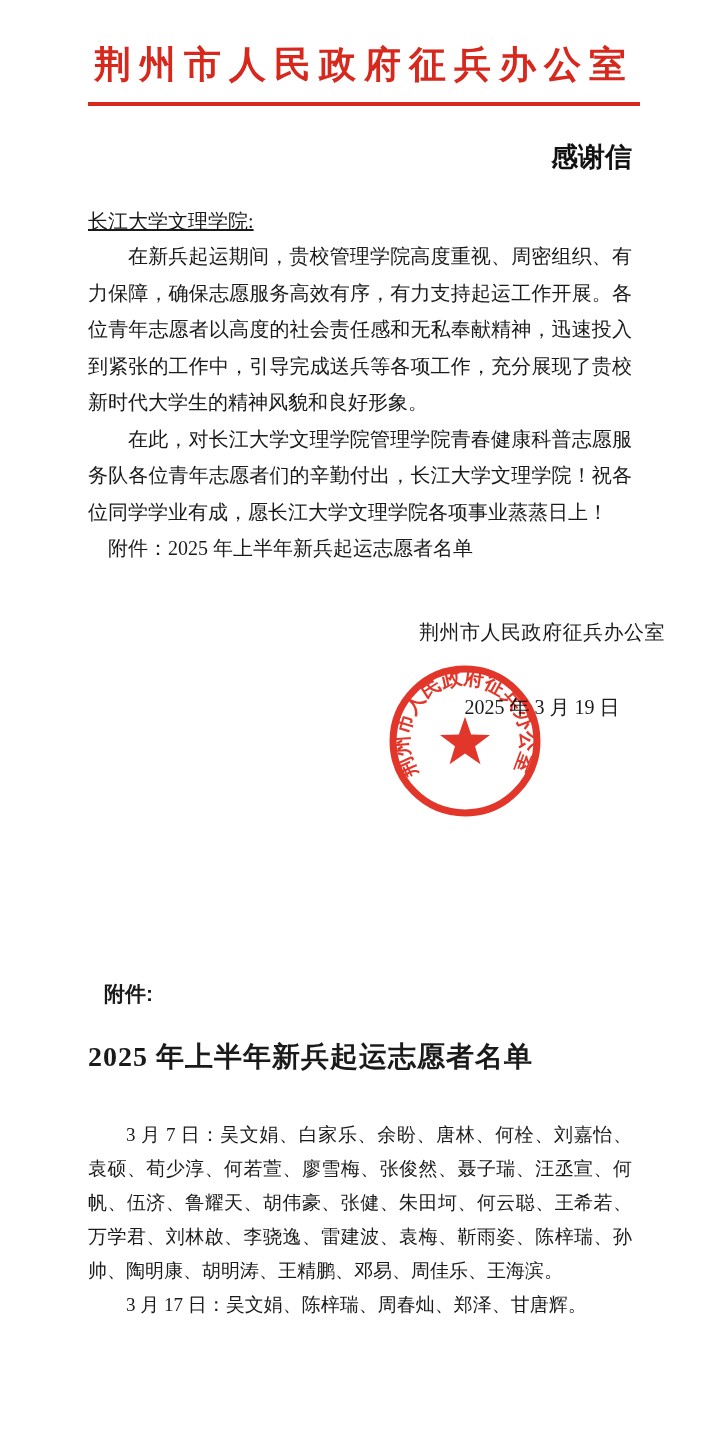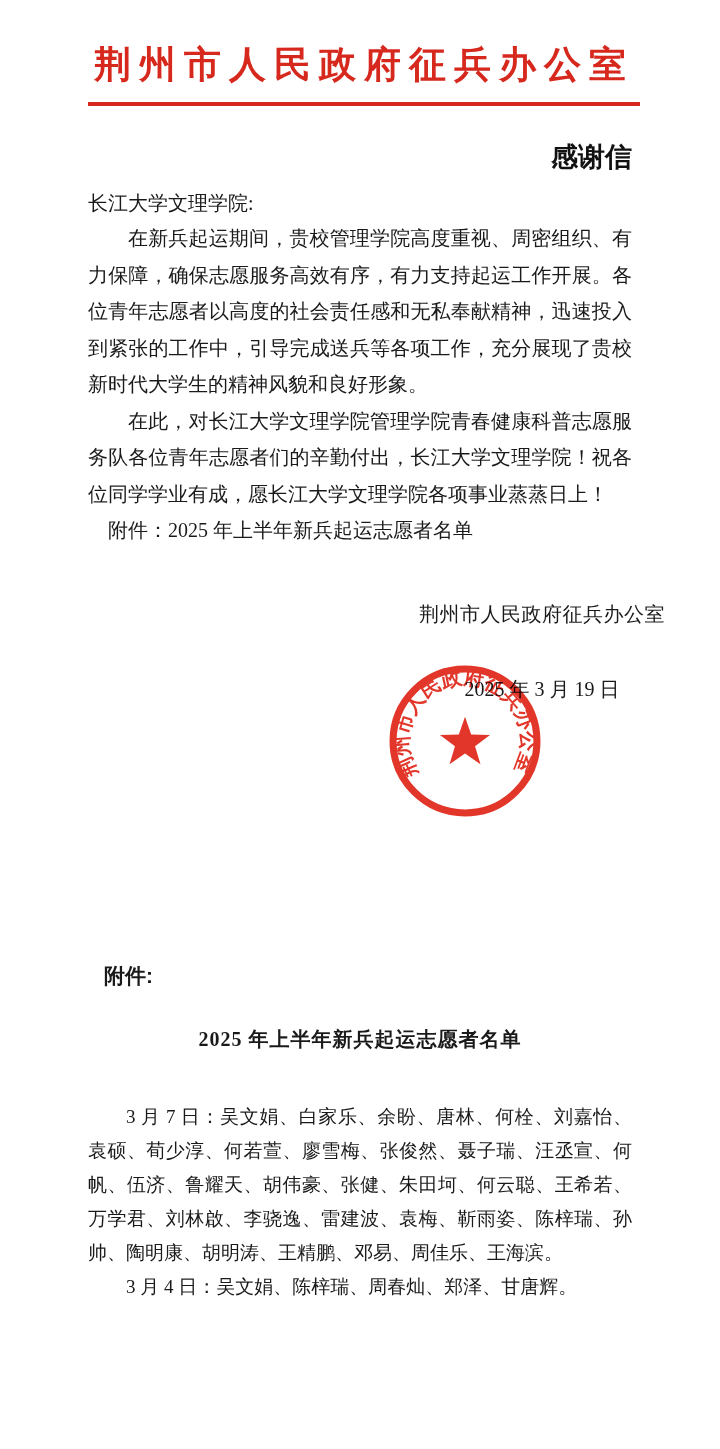--- a/index.html
+++ b/index.html
@@ -29,22 +29,22 @@
     white-space:nowrap;
   }
   
   .letter-title{
     margin:34px 0 0 0;
     text-align:right;
     font-size:27px;line-height:34px;
     font-weight:bold;color:#111;
   }
   .salutation{
-    margin:12px 0 0 0;
-    font-size:20px;line-height:34px;
+    margin:30px 0 0 0;
+    font-size:20px;line-height:34px;text-decoration:underline;
   }
   .body-p{
     margin:0;
     font-size:20px;
     line-height:36.5px;
     text-align:justify;
     text-indent:2em;
   }
   .attachment-note{
     margin:0;
@@ -85,22 +85,22 @@
   
   .appendix{margin-top:255px;}
   .appendix-label{
     margin:16px;
     font-family:"Liberation Sans","DejaVu Sans",sans-serif;
     font-weight:bold;
     font-size:21px;line-height:28px;
   }
   .appendix-title{
     margin:30px 0 0 0;
-    text-align:center;
-    font-size:20px;line-height:38px;
+    text-align:left;
+    font-size:28px;line-height:38px;
     font-weight:bold;
     letter-spacing:1px;
   }
   .appendix-entries{margin-top:42px;}
   .appendix-p{
     font-size:19px;
     line-height:34px;
   }
 </style>
 </head>
@@ -135,17 +135,17 @@
         <textPath href="#sealArc" startOffset="0">荆州市人民政府征兵办公室</textPath>
       </text>
     </svg>
   </div>
 
   <section class="appendix">
     <p class="appendix-label">附件:</p>
     <h3 class="appendix-title">2025 年上半年新兵起运志愿者名单</h3>
     <div class="appendix-entries">
       <p class="body-p appendix-p">3 月 7 日：吴文娟、白家乐、余盼、唐林、何栓、刘嘉怡、袁硕、荀少淳、何若萱、廖雪梅、张俊然、聂子瑞、汪丞宣、何帆、伍济、鲁耀天、胡伟豪、张健、朱田坷、何云聪、王希若、万学君、刘林啟、李骁逸、雷建波、袁梅、靳雨姿、陈梓瑞、孙帅、陶明康、胡明涛、王精鹏、邓易、周佳乐、王海滨。</p>
-      <p class="body-p appendix-p">3 月 4 日：吴文娟、陈梓瑞、周春灿、郑泽、甘唐辉。</p>
+      <p class="body-p appendix-p">3 月 17 日：吴文娟、陈梓瑞、周春灿、郑泽、甘唐辉。</p>
     </div>
   </section>
 
 </div>
 
 </body></html>

